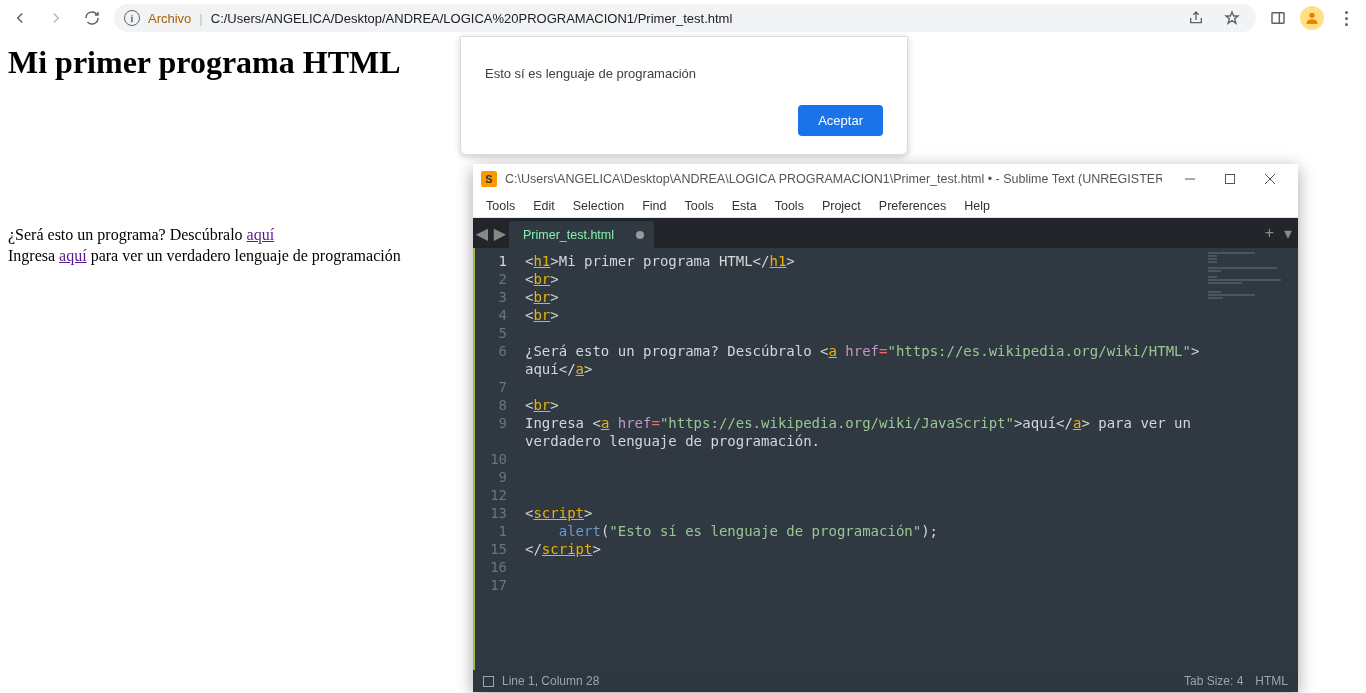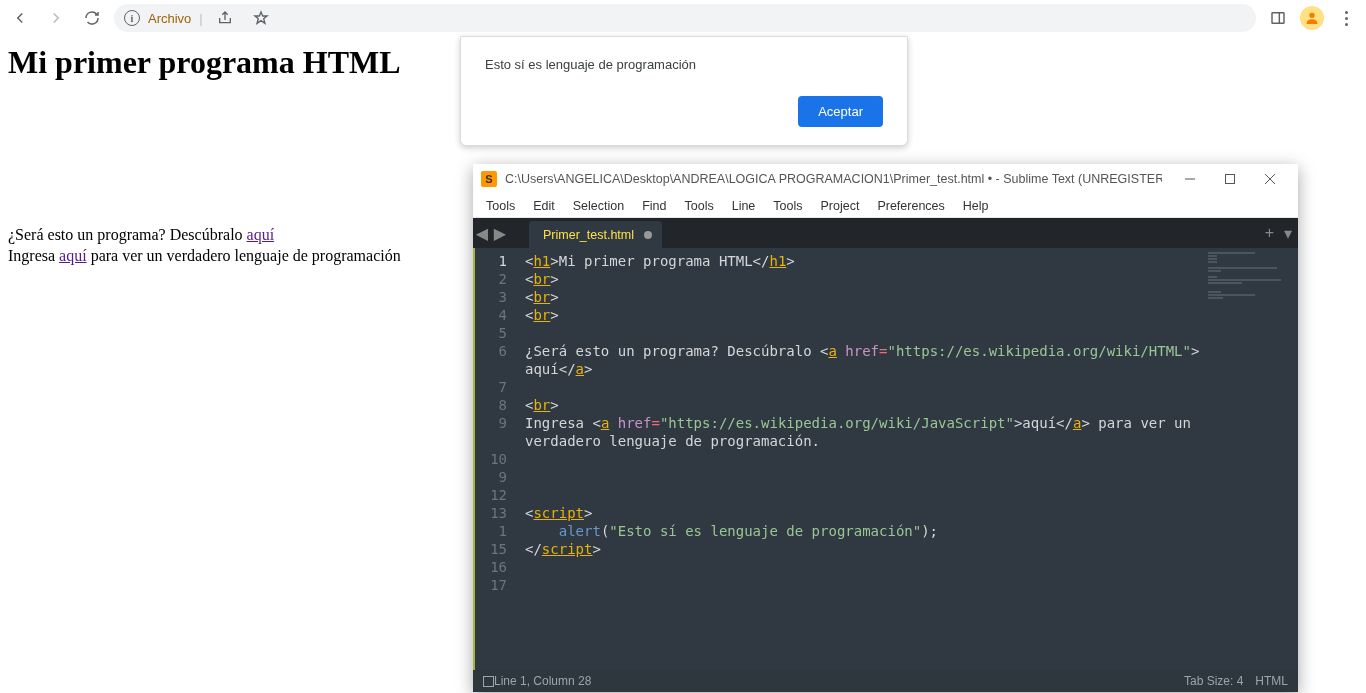--- a/index.html
+++ b/index.html
@@ -24,55 +24,55 @@
   .page { padding: 8px; font-family: "Times New Roman", serif; color:#000; }
   .page h1 { font-size: 32px; font-weight: bold; margin-bottom: 4px; }
   .page p { font-size: 16px; line-height: 1.3; }
   .page a { color: #0000ee; text-decoration: underline; }
   .page a.visited { color:#551a8b; }
   .spacer{height:140px;}
 
   
   .alert { position:absolute; left:460px; top:36px; width:448px; background:#fff; border:1px solid #dadce0; border-radius:0 0 6px 6px; box-shadow:0 2px 6px rgba(0,0,0,.2); padding:20px 24px 18px; z-index:50; }
   .alert-title{font-size:14px;color:#202124;margin-bottom:14px;}
-  .alert-msg{font-size:13px;color:#3c4043;margin-bottom:24px;}
+  .alert-msg{font-size:13px;color:#3c4043;margin-bottom:24px;margin-top:9px;}
   .alert-actions{display:flex;justify-content:flex-end;}
   .alert-btn{background:#1a73e8;color:#fff;border:none;border-radius:4px;padding:8px 20px;font-size:13px;cursor:pointer;}
 
   
   .sublime{position:absolute;left:473px;top:164px;width:825px;height:528px;background:#303841;box-shadow:0 4px 16px rgba(0,0,0,.35);z-index:40;font-family:"Segoe UI",Arial,sans-serif;}
   .st-titlebar{height:30px;background:#fff;display:flex;align-items:center;padding:0 8px;gap:8px;color:#555;font-size:12.5px;}
   .st-logo{width:16px;height:16px;background:#ff9800;border-radius:2px;display:flex;align-items:center;justify-content:center;color:#333;font-weight:bold;font-size:11px;}
   .st-title{flex:1;white-space:nowrap;overflow:hidden;}
   .win-ctrl{display:flex;gap:0;}
   .win-btn{width:40px;height:28px;display:flex;align-items:center;justify-content:center;color:#555;}
   .st-menubar{height:24px;background:#fff;display:flex;align-items:center;padding:0 4px;gap:0;color:#333;font-size:12.5px;border-bottom:1px solid #e5e5e5;}
   .st-menu-item{padding:2px 9px;cursor:default;}
   .st-tabbar{height:30px;background:#22262a;display:flex;align-items:stretch;position:relative;}
   .tab-nav{width:18px;display:flex;align-items:center;justify-content:center;color:#888;}
-  .tab{background:#303841;display:flex;align-items:center;padding:0 28px 0 14px;color:#fde047;font-size:12.5px;position:relative;border-top-left-radius:4px;border-top-right-radius:4px;margin-top:3px;margin-left:20px;}
+  .tab{background:#303841;display:flex;align-items:center;padding:0 40px 0 14px;color:#86efac;font-size:12.5px;position:relative;border-top-left-radius:4px;border-top-right-radius:4px;margin-top:3px;}
   .tab .dirty{position:absolute;right:10px;top:50%;transform:translateY(-50%);width:8px;height:8px;background:#999;border-radius:50%;}
   .tab-controls{position:absolute;right:6px;display:flex;align-items:center;gap:10px;color:#888;height:100%;}
   .st-body{display:flex;height:calc(100% - 30px - 24px - 30px - 22px);}
   .gutter{width:42px;background:#303841;text-align:right;padding:4px 8px 0 0;color:#6b757f;font-family:Consolas,monospace;font-size:14px;line-height:18px;border-right:0;position:relative;}
   .gutter .ln{height:18px;}
   .gutter .ln.current{color:#d0d6de;}
   .gutter::before{content:"";position:absolute;left:0;top:0;bottom:0;width:2px;background:#a6b53b;}
   .code{flex:1;padding:4px 0 0 10px;font-family:Consolas,monospace;font-size:14px;line-height:18px;color:#d4d7d9;white-space:pre;overflow:hidden;position:relative;}
   .minimap{width:90px;background:#303841;padding:4px 4px 0 0;}
   .mm-line{height:2px;margin-bottom:1px;background:#4a5560;}
   .tk-tag{color:#eab308;text-decoration:underline;}
   .tk-attr{color:#c695c6;}
   .tk-str{color:#99c794;}
   .tk-text{color:#d4d7d9;}
   .tk-func{color:#6699cc;}
   .tk-op{color:#ef6b7b;}
   .tk-br{color:#d4d7d9;}
   .st-status{height:22px;background:#2e363e;display:flex;align-items:center;color:#9aa5b1;font-size:12px;padding:0 10px;gap:12px;}
-  .st-status .left{display:flex;align-items:center;flex:1;}
+  .st-status .left{display:flex;align-items:center;gap:8px;flex:1;}
   .sq{width:11px;height:11px;border:1.5px solid #9aa5b1;}
 </style>
 </head>
 <body>
 
 <div class="browser-bar">
   <div class="nav-btn">
       <svg viewBox="0 0 24 24" fill="none" stroke="currentColor" stroke-width="2">
         <path d="M15 6l-6 6 6 6"></path>
       </svg>
@@ -84,20 +84,21 @@
     </div>
   <div class="nav-btn">
       <svg viewBox="0 0 24 24" fill="none" stroke="currentColor" stroke-width="2">
         <path d="M4 12a8 8 0 0 1 14-5.3L20 8M20 4v4h-4M20 12a8 8 0 0 1-14 5.3"></path>
       </svg>
     </div>
   <div class="address">
     <span class="addr-info">i</span>
     <span class="addr-label">Archivo</span>
     <span class="addr-sep">|</span>
+    <span class="addr-path">C:/Users/ANGELICA/Desktop/ANDREA/LOGICA%20PROGRAMACION1/Primer_test.html</span>
     <span class="tb-icon">
         <svg width="16" height="16" viewBox="0 0 24 24" fill="none" stroke="currentColor" stroke-width="2">
           <path d="M4 12v7h16v-7M12 3v12M8 7l4-4 4 4"></path>
         </svg>
       </span>
     <span class="tb-icon">
         <svg width="16" height="16" viewBox="0 0 24 24" fill="none" stroke="currentColor" stroke-width="2">
           <path d="M12 3l2.5 6H21l-5 4 2 7-6-4-6 4 2-7-5-4h6.5z"></path>
         </svg>
       </span>
@@ -157,21 +158,21 @@
           </svg>
         </div>
     </div>
   </div>
   <div class="st-menubar">
     <div class="st-menu-item">Tools</div>
     <div class="st-menu-item">Edit</div>
     <div class="st-menu-item">Selection</div>
     <div class="st-menu-item">Find</div>
     <div class="st-menu-item">Tools</div>
-    <div class="st-menu-item">Line</div>
+    <div class="st-menu-item">Esta</div>
     <div class="st-menu-item">Tools</div>
     <div class="st-menu-item">Project</div>
     <div class="st-menu-item">Preferences</div>
     <div class="st-menu-item">Help</div>
   </div>
   <div class="st-tabbar">
     <div class="tab-nav">◀</div>
     <div class="tab-nav">▶</div>
     <div class="tab">
       <span>Primer_test.html</span>

